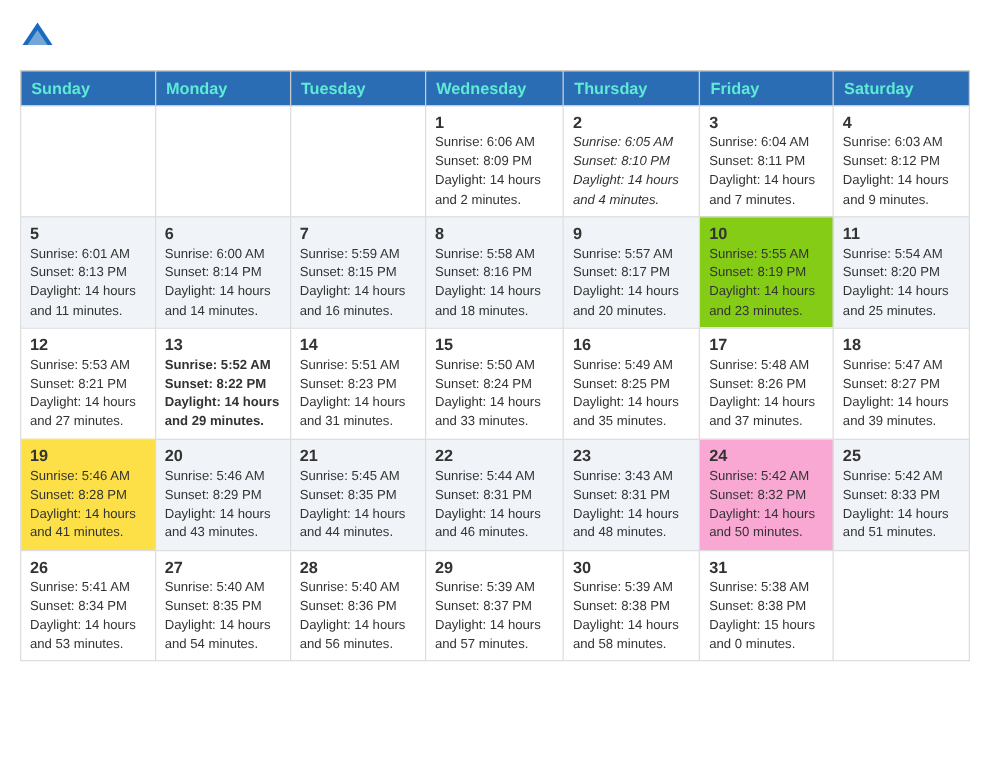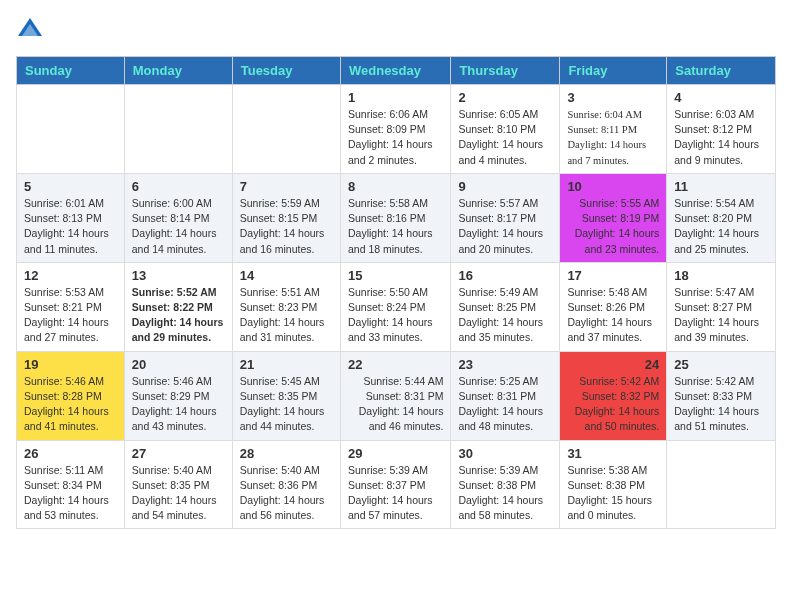--- a/index.html
+++ b/index.html
@@ -131,28 +131,28 @@
         <td class="empty-cell"></td>
         <td>
           <div class="day-num">1</div>
           <div class="day-info" style="white-space: pre-line;">Sunrise: 6:06 AM
 Sunset: 8:09 PM
 Daylight: 14 hours
 and 2 minutes.</div>
         </td>
         <td>
           <div class="day-num">2</div>
-          <div class="day-info" style="white-space: pre-line;">Sunrise: 6:05 AM
+          <div class="day-info" style="white-space: pre-line; font-style: italic;">Sunrise: 6:05 AM
 Sunset: 8:10 PM
 Daylight: 14 hours
 and 4 minutes.</div>
         </td>
         <td>
           <div class="day-num">3</div>
-          <div class="day-info" style="white-space: pre-line; font-family: Liberation Serif, serif;">Sunrise: 6:04 AM
+          <div class="day-info" style="white-space: pre-line;">Sunrise: 6:04 AM
 Sunset: 8:11 PM
 Daylight: 14 hours
 and 7 minutes.</div>
         </td>
         <td>
           <div class="day-num">4</div>
           <div class="day-info" style="white-space: pre-line;">Sunrise: 6:03 AM
 Sunset: 8:12 PM
 Daylight: 14 hours
 and 9 minutes.</div>
@@ -187,23 +187,23 @@
 Daylight: 14 hours
 and 18 minutes.</div>
         </td>
         <td style="background: rgb(240, 244, 248);">
           <div class="day-num">9</div>
           <div class="day-info" style="white-space: pre-line;">Sunrise: 5:57 AM
 Sunset: 8:17 PM
 Daylight: 14 hours
 and 20 minutes.</div>
         </td>
-        <td style="background: #d946ef;">
+        <td style="background: #84cc16;">
           <div class="day-num">10</div>
-          <div class="day-info" style="white-space: pre-line; text-align: right;">Sunrise: 5:55 AM
+          <div class="day-info" style="white-space: pre-line;">Sunrise: 5:55 AM
 Sunset: 8:19 PM
 Daylight: 14 hours
 and 23 minutes.</div>
         </td>
         <td style="background: rgb(240, 244, 248);">
           <div class="day-num">11</div>
           <div class="day-info" style="white-space: pre-line;">Sunrise: 5:54 AM
 Sunset: 8:20 PM
 Daylight: 14 hours
 and 25 minutes.</div>
@@ -277,51 +277,51 @@
         </td>
         <td style="background: rgb(240, 244, 248);">
           <div class="day-num">21</div>
           <div class="day-info" style="white-space: pre-line;">Sunrise: 5:45 AM
 Sunset: 8:35 PM
 Daylight: 14 hours
 and 44 minutes.</div>
         </td>
         <td style="background: rgb(240, 244, 248);">
           <div class="day-num">22</div>
-          <div class="day-info" style="white-space: pre-line; text-align: right;">Sunrise: 5:44 AM
+          <div class="day-info" style="white-space: pre-line;">Sunrise: 5:44 AM
 Sunset: 8:31 PM
 Daylight: 14 hours
 and 46 minutes.</div>
         </td>
         <td style="background: rgb(240, 244, 248);">
           <div class="day-num">23</div>
-          <div class="day-info" style="white-space: pre-line;">Sunrise: 5:25 AM
+          <div class="day-info" style="white-space: pre-line;">Sunrise: 3:43 AM
 Sunset: 8:31 PM
 Daylight: 14 hours
 and 48 minutes.</div>
         </td>
-        <td style="background: #ef4444; text-align: right;">
+        <td style="background: #f9a8d4;">
           <div class="day-num">24</div>
           <div class="day-info" style="white-space: pre-line;">Sunrise: 5:42 AM
 Sunset: 8:32 PM
 Daylight: 14 hours
 and 50 minutes.</div>
         </td>
         <td style="background: rgb(240, 244, 248);">
           <div class="day-num">25</div>
           <div class="day-info" style="white-space: pre-line;">Sunrise: 5:42 AM
 Sunset: 8:33 PM
 Daylight: 14 hours
 and 51 minutes.</div>
         </td>
       </tr>
       <tr>
         <td>
           <div class="day-num">26</div>
-          <div class="day-info" style="white-space: pre-line;">Sunrise: 5:11 AM
+          <div class="day-info" style="white-space: pre-line;">Sunrise: 5:41 AM
 Sunset: 8:34 PM
 Daylight: 14 hours
 and 53 minutes.</div>
         </td>
         <td>
           <div class="day-num">27</div>
           <div class="day-info" style="white-space: pre-line;">Sunrise: 5:40 AM
 Sunset: 8:35 PM
 Daylight: 14 hours
 and 54 minutes.</div>

